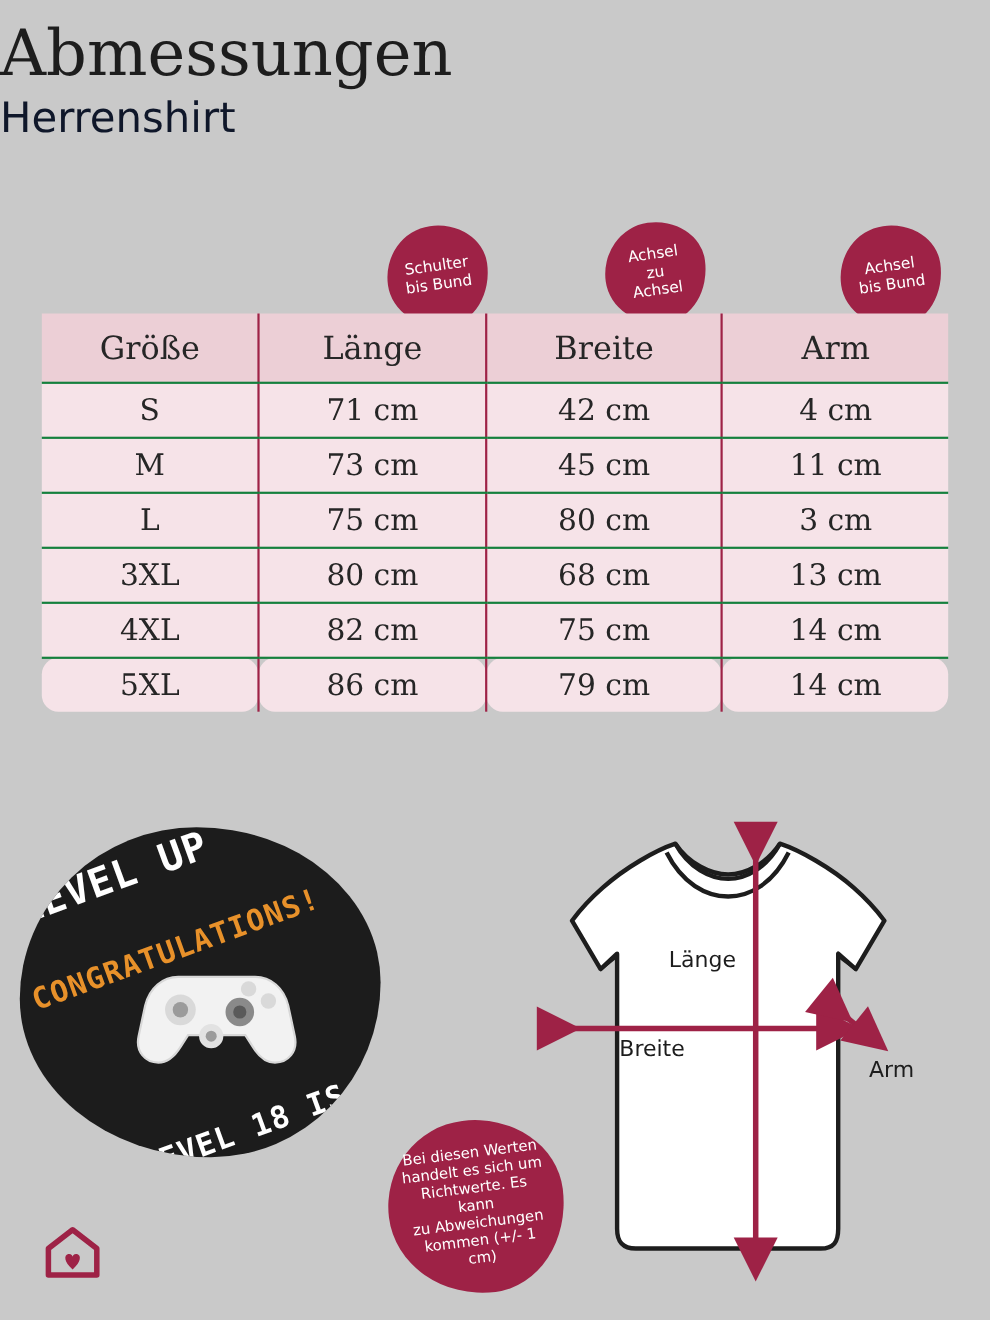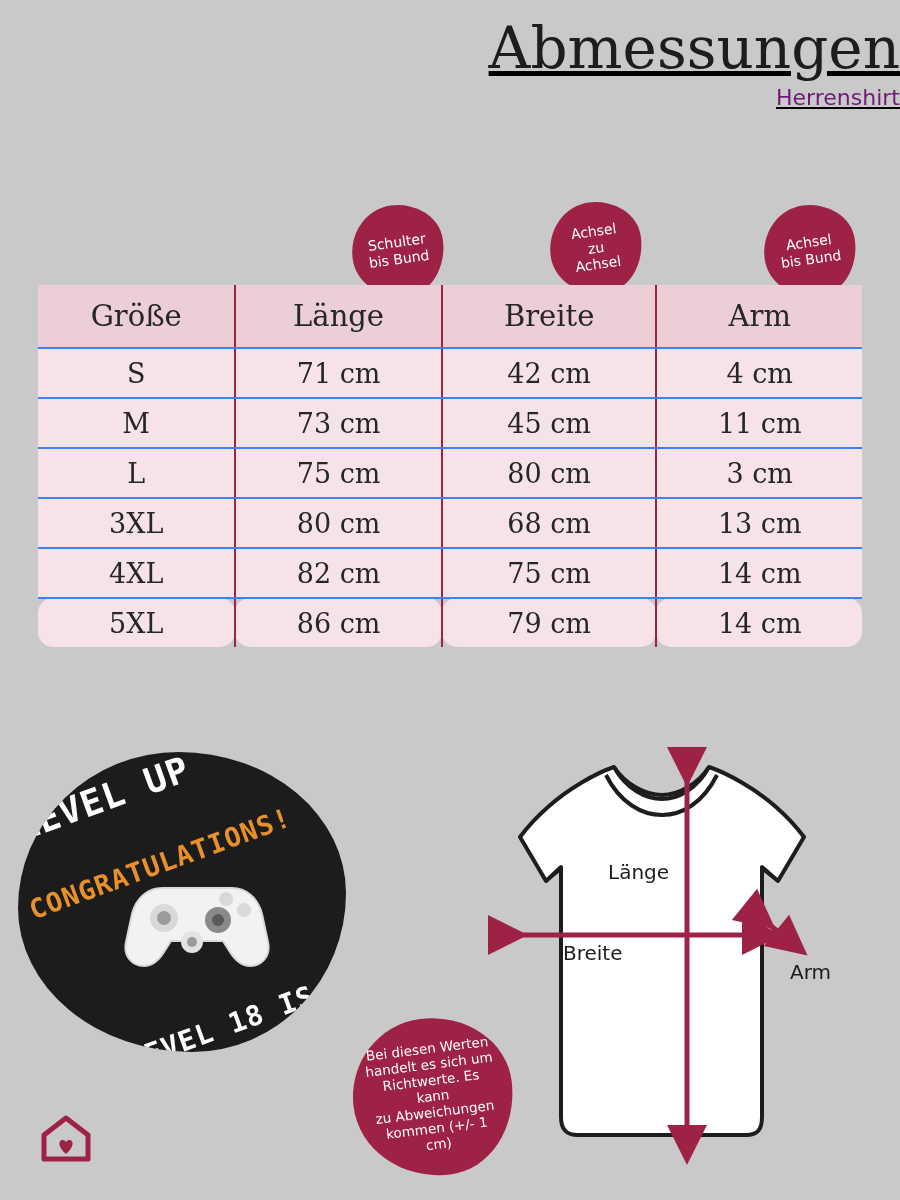--- a/index.html
+++ b/index.html
@@ -10,35 +10,34 @@
     width: 900px;
     height: 1200px;
     background: #c9c9c9;
     font-family: "DejaVu Sans", sans-serif;
     position: relative;
     overflow: hidden;
   }
 
   
   #header {
-    text-align: right;
+    text-align: left;
     padding-top: 18px;
-    text-decoration: underline;
   }
   #title {
     font-family: "DejaVu Serif", serif;
     font-size: 58px;
     color: #1d1d1d;
     letter-spacing: 0px;
     line-height: 1.05;
     font-weight: normal;
   }
   #subtitle {
-    font-size: 22px;
-    color: #701a75;
+    font-size: 38px;
+    color: #0f172a;
     margin-top: 6px;
     font-weight: normal;
     font-family: "DejaVu Sans", sans-serif;
   }
 
   
   #table-wrap {
     position: absolute;
     left: 38px;
     top: 285px;
@@ -46,21 +45,21 @@
   }
   table.size-table {
     border-collapse: collapse;
     width: 100%;
     table-layout: fixed;
   }
   table.size-table th,
   table.size-table td {
     text-align: center;
     border-right: 2px solid #9e2246;
-    border-bottom: 2px solid #3b82f6;
+    border-bottom: 2px solid #15803d;
     font-family: "DejaVu Serif", serif;
     color: #262626;
   }
   table.size-table th:last-child,
   table.size-table td:last-child {
     border-right: none;
   }
   table.size-table thead th {
     background: #eccfd6;
     font-size: 29px;

